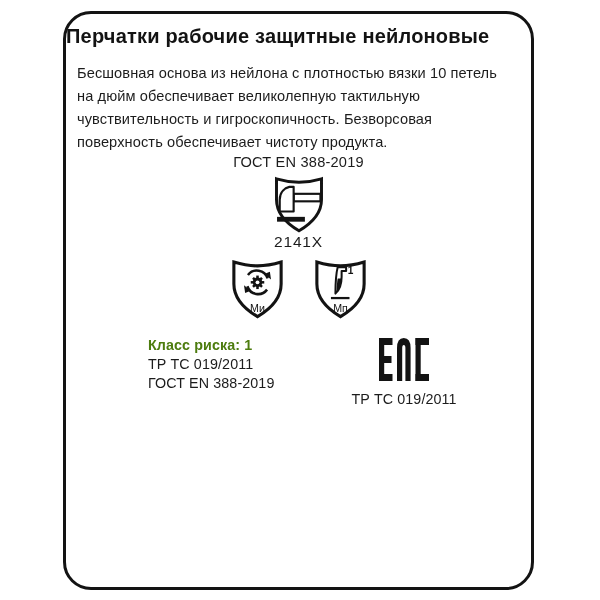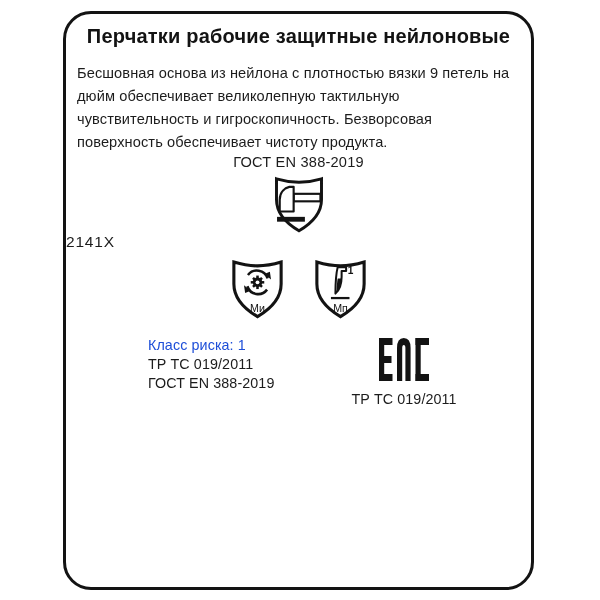--- a/index.html
+++ b/index.html
@@ -17,21 +17,21 @@
     left: 63px; top: 11px;
     width: 471px; height: 579px;
     border: 3.5px solid #131313;
     border-radius: 28px;
     background: #fff;
   }
 
   .title {
     position: absolute;
     top: 9px; left: 0; right: 0;
-    text-align: center;
+    text-align: left;
     font-size: 20px;
     font-weight: 700;
     line-height: 26.5px;
     letter-spacing: 0.2px;
     color: #131313;
   }
 
   .description {
     position: absolute;
     top: 48px; left: 11px;
@@ -53,42 +53,42 @@
 
   .shield1-wrap {
     position: absolute;
     top: 160px; left: 0; right: 0;
     display: flex; justify-content: center;
   }
 
   .en388-rating {
     position: absolute;
     top: 219px; left: 0; right: 0;
-    text-align: left;
+    text-align: center;
     font-size: 15.5px;
     letter-spacing: 0.8px;
     color: #1c1c1c;
   }
 
   .shields-row {
     position: absolute;
     top: 243px; left: 0; right: 0;
     display: flex; justify-content: center;
     gap: 26px;
   }
 
   .compliance-left {
     position: absolute;
     top: 322px; left: 82px;
     font-size: 14.3px;
     line-height: 19.2px;
     letter-spacing: 0.1px;
     color: #1c1c1c;
   }
-  .risk-class { font-weight: 400; color: #1d4ed8; }
+  .risk-class { font-weight: 700; color: #4d7c0f; }
 
   .eac-block {
     position: absolute;
     top: 324px; left: 253px;
     width: 170px;
     display: flex; flex-direction: column; align-items: center;
   }
   .eac-mark { display: block; }
   .eac-regulation {
     margin-top: 10px;
@@ -102,21 +102,21 @@
 </head>
 <body>
 
 <div class="stage">
   <div class="card">
 
     <div class="title">
       <div>Перчатки рабочие защитные нейлоновые</div>
     </div>
 
-    <p class="description">Бесшовная основа из нейлона с плотностью вязки 9 петель на дюйм обеспечивает великолепную тактильную чувствительность и гигроскопичность. Безворсовая поверхность обеспечивает чистоту продукта.</p>
+    <p class="description">Бесшовная основа из нейлона с плотностью вязки 10 петель на дюйм обеспечивает великолепную тактильную чувствительность и гигроскопичность. Безворсовая поверхность обеспечивает чистоту продукта.</p>
 
     <div class="gost-heading">ГОСТ EN 388-2019</div>
 
     <div class="shield1-wrap">
 
       <svg width="54" height="60" viewBox="0 0 100 112" aria-hidden="false">
         <path d="M8,9 C38,18 62,18 92,9 L92,48 C92,74 72,93 50,106 C28,93 8,74 8,48 Z" fill="#ffffff" stroke="#131313" stroke-width="5.5"></path>
         <rect x="40" y="37" width="50" height="14" fill="#ffffff" stroke="#131313" stroke-width="4"></rect>
         <path d="M40,24 L40,70 L14,70 L14,48 C14,33 24,26 32,24 Z" fill="#ffffff" stroke="#131313" stroke-width="4" stroke-linejoin="round"></path>
         <rect x="9" y="80" width="52" height="9" fill="#131313"></rect>

